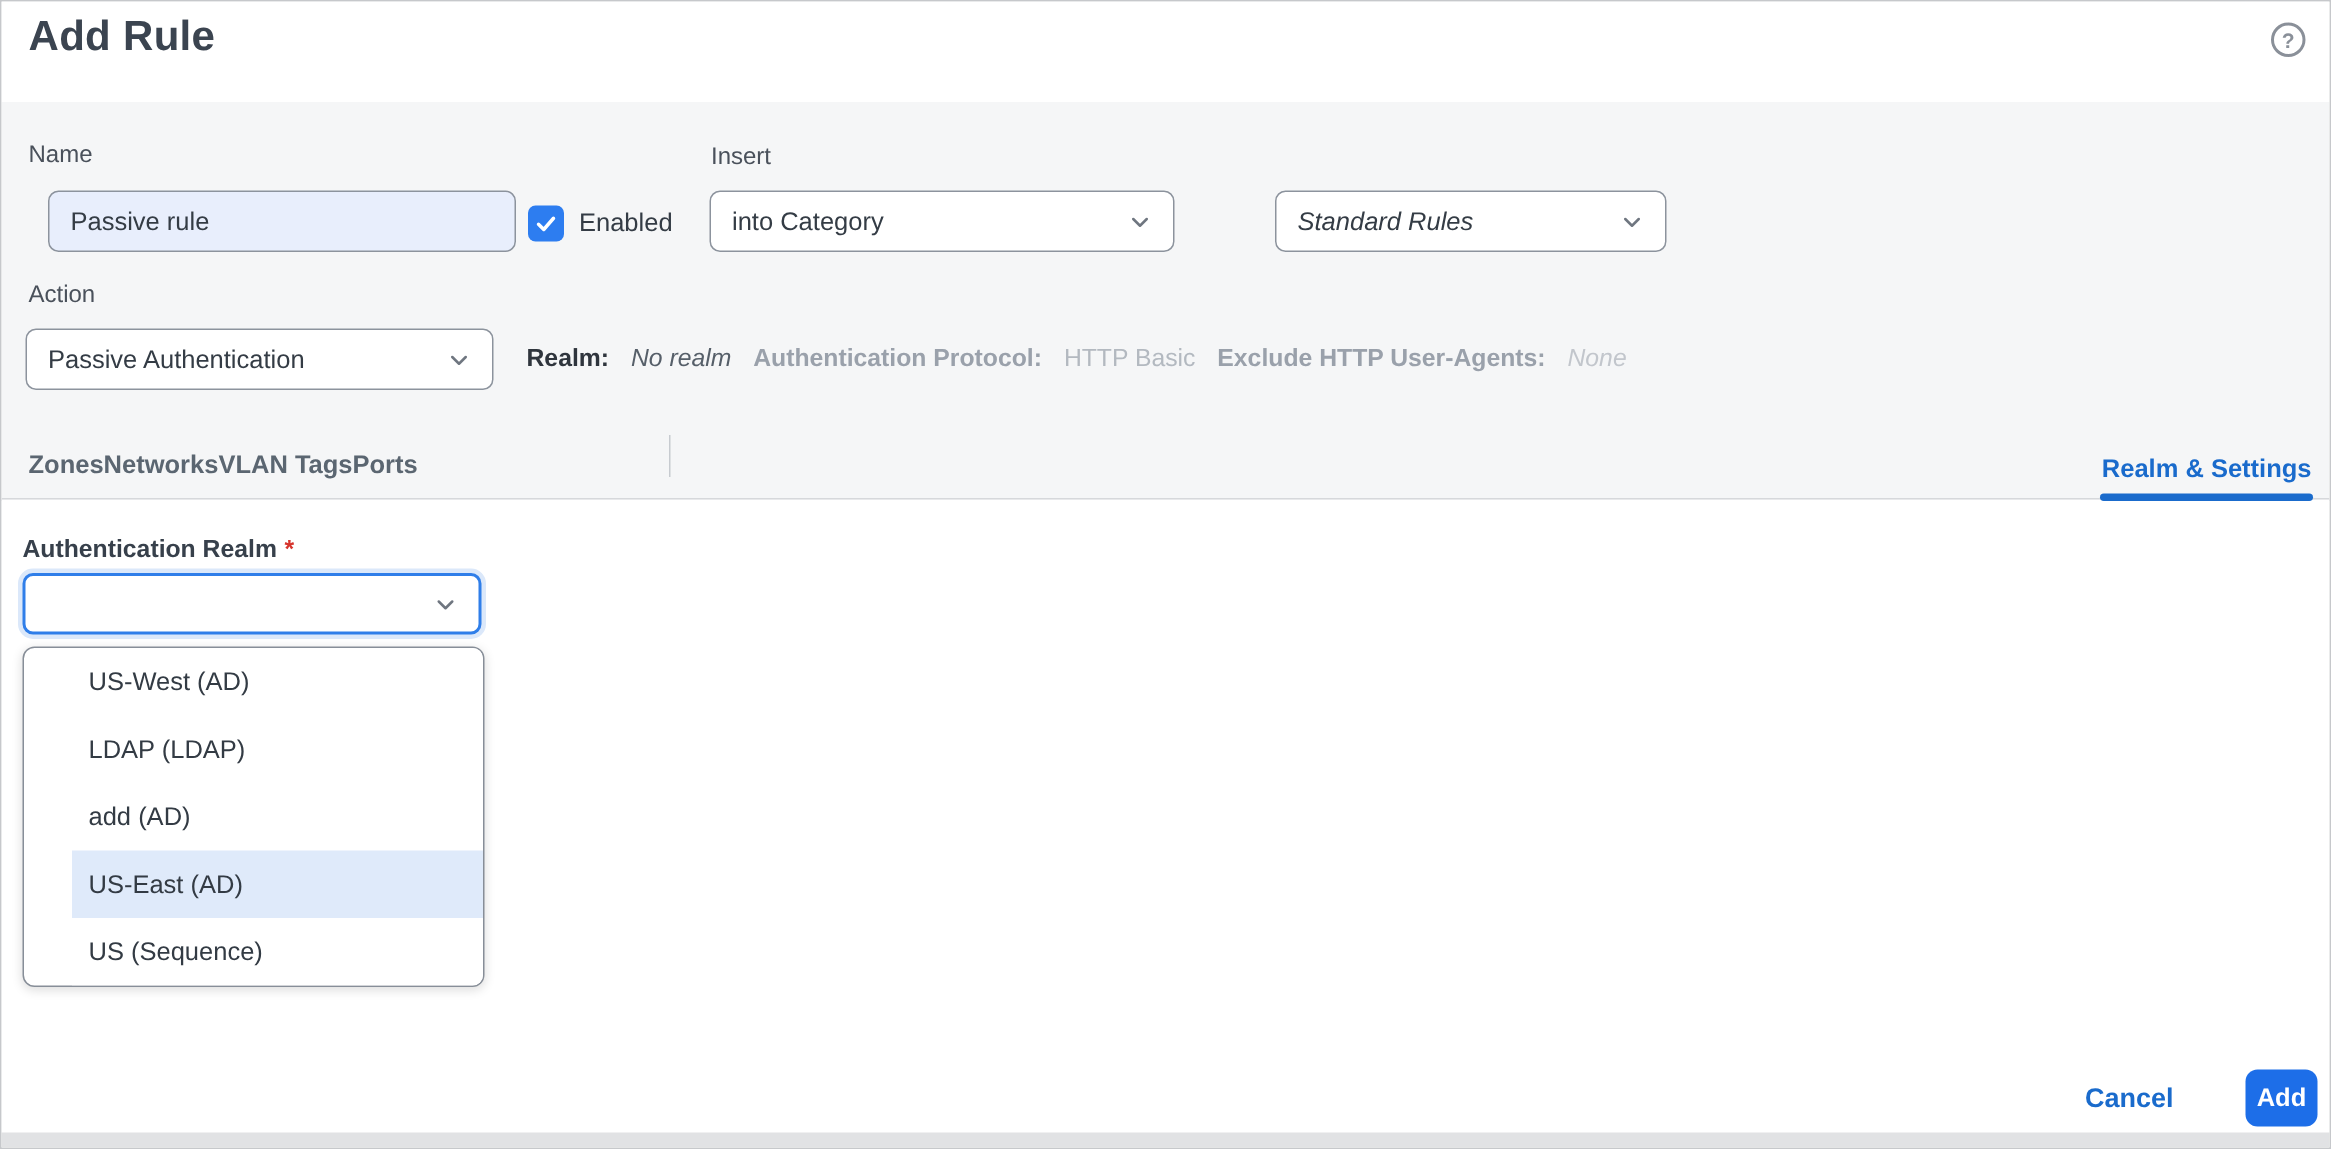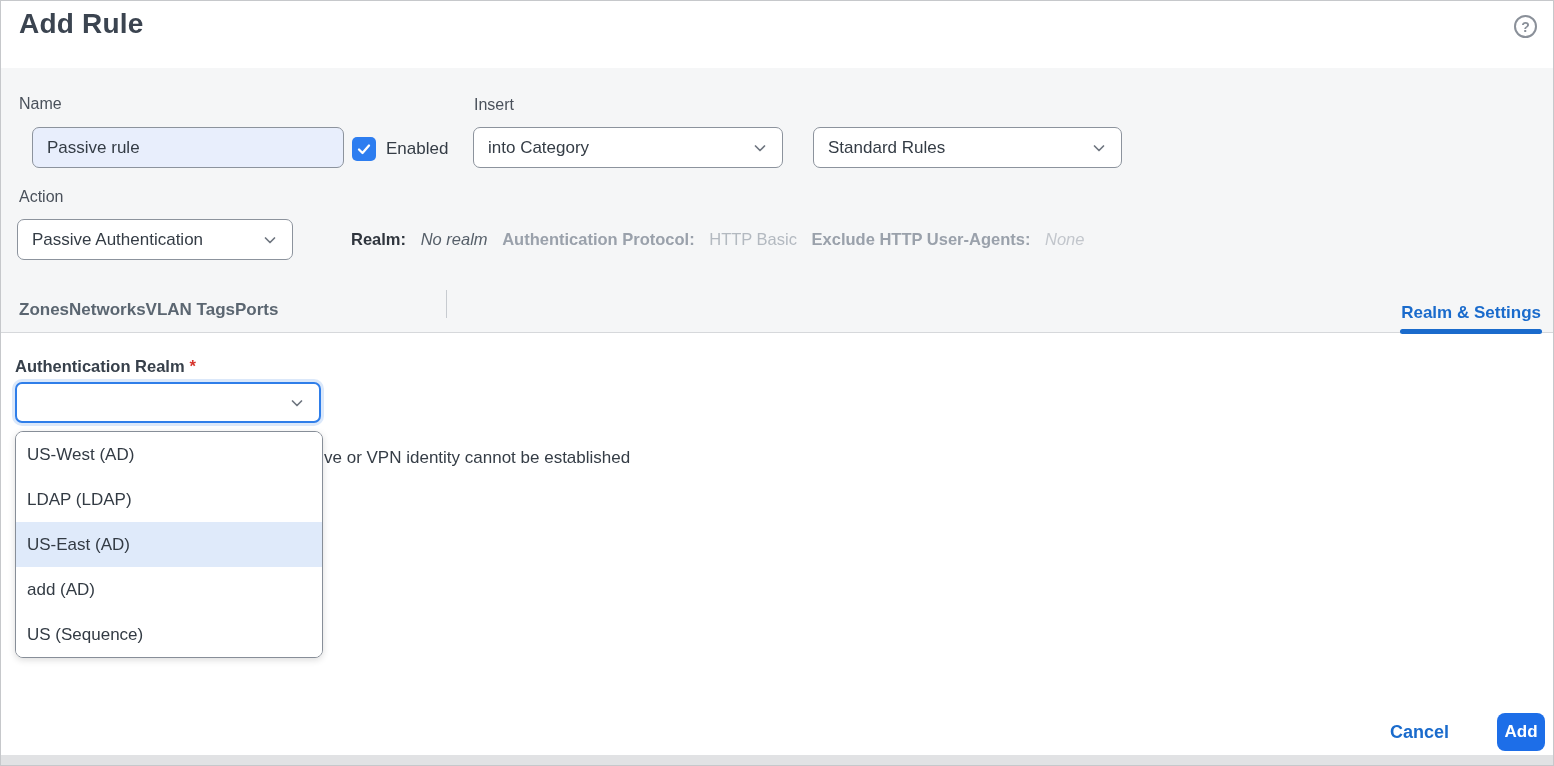--- a/index.html
+++ b/index.html
@@ -43,24 +43,24 @@
 
   .checkbox {
     position:absolute; left:351px; top:69px; width:24px; height:24px;
     background:#2d7df0; border-radius:5px;
     display:flex; align-items:center; justify-content:center; cursor:pointer;
   }
   .checkbox-label { position:absolute; left:385px; top:71px; font-size:17px; color:#343c45; }
 
   .insert-label  { left:473px; top:28px; }
   .dd-insert-pos { left:472px; top:59px; width:310px; }
-  .dd-insert-cat { left:812px; top:59px; width:309px; }
+  .dd-insert-cat { left:849px; top:59px; width:261px;font-style:italic; }
 
   .action-label { left:18px; top:120px; }
-  .dd-action    { left:16px; top:151px; width:276px; }
+  .dd-action    { left:16px; top:151px; width:312px; }
 
   .summary { position:absolute; left:350px; top:162px; font-size:16.5px; white-space:nowrap; }
   .summary span { margin-right:10px; }
   .sum-strong      { font-weight:bold; color:#2f353d;text-align:right; }
   .sum-value       { font-style:italic; color:#565f69; }
   .sum-dim-strong  { font-weight:bold; color:#9aa1ab; }
   .sum-dim-value   { color:#b3b9c0; }
   .sum-dim-italic  { font-style:italic; color:#c2c6cc; }
 
   
@@ -97,21 +97,21 @@
     font-size:17px; color:#353d46; z-index:1; white-space:nowrap;
   }
 
   .dropdown-panel {
     position:absolute; left:14px; top:97px; width:308px; z-index:2;
     background:#fff; border:1px solid #878e98; border-radius:8px;
     box-shadow:0 2px 7px rgba(0,0,0,.14); overflow:hidden;
   }
   .option {
     height:45px; display:flex; align-items:center; padding:0 11px;
-    font-size:17px; color:#333b44; cursor:pointer; background:#fff;
+    font-size:17px; color:#333b44; cursor:pointer; background:#fff;margin-left:32px;
   }
   .option.highlighted { background:#dfeafa; }
 
   
   .cancel-link {
     position:absolute; right:104px; top:712px; height:38px; line-height:38px;
     font-size:18px; font-weight:bold; color:#1a6bcc; cursor:pointer;
   }
   .add-button {
     position:absolute; right:8px; top:712px; width:48px; height:38px;
@@ -206,27 +206,26 @@
 
     <div class="realm-select">
       <span></span>
       <span class="chev">
         <svg width="16" height="16" viewBox="0 0 16 16">
             <path d="M3.5 6l4.5 4.5L12.5 6" fill="none" stroke="#6f7680" stroke-width="1.7" stroke-linecap="round" stroke-linejoin="round"></path>
           </svg>
       </span>
     </div>
 
-    <div class="bg-text">ve or VPN identity cannot be established</div>
 
     <div class="dropdown-panel">
       <div class="option">US-West (AD)</div>
       <div class="option">LDAP (LDAP)</div>
+      <div class="option">add (AD)</div>
       <div class="option highlighted">US-East (AD)</div>
-      <div class="option">add (AD)</div>
       <div class="option">US (Sequence)</div>
     </div>
   </div>
 
   <div class="cancel-link">Cancel</div>
   <button class="add-button">Add</button>
 
   <div class="bottom-strip"></div>
 </div>
 

